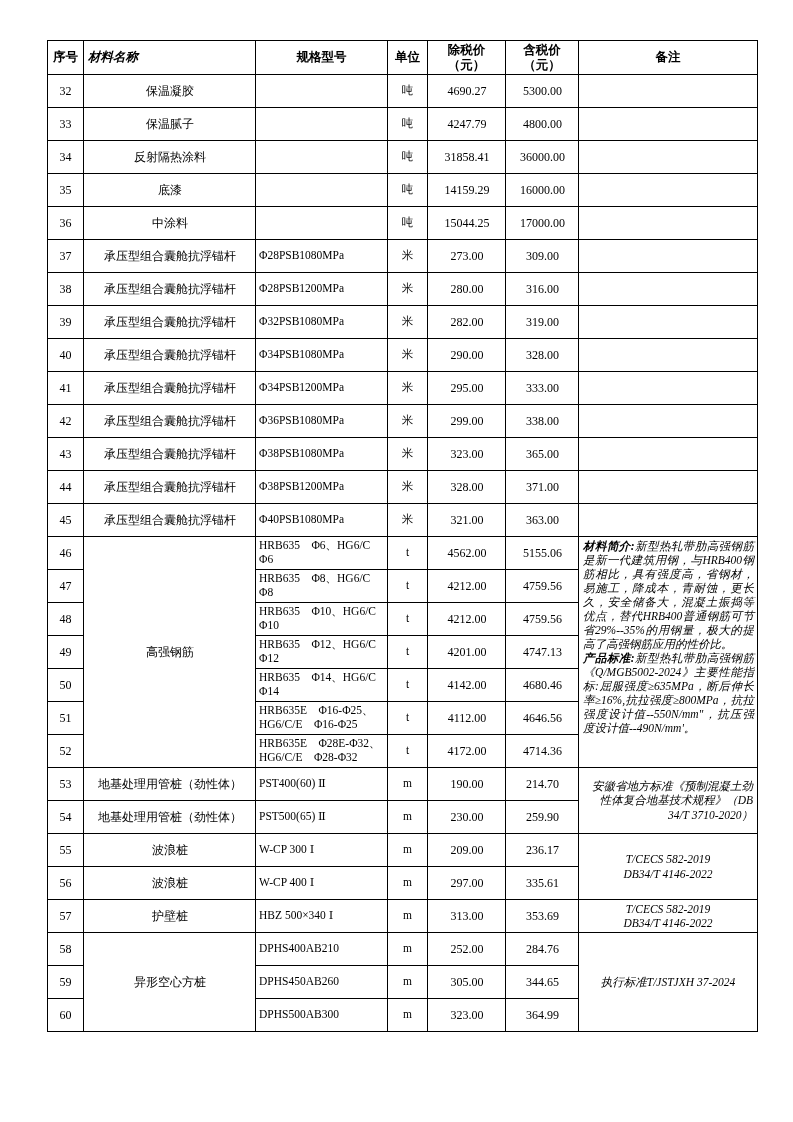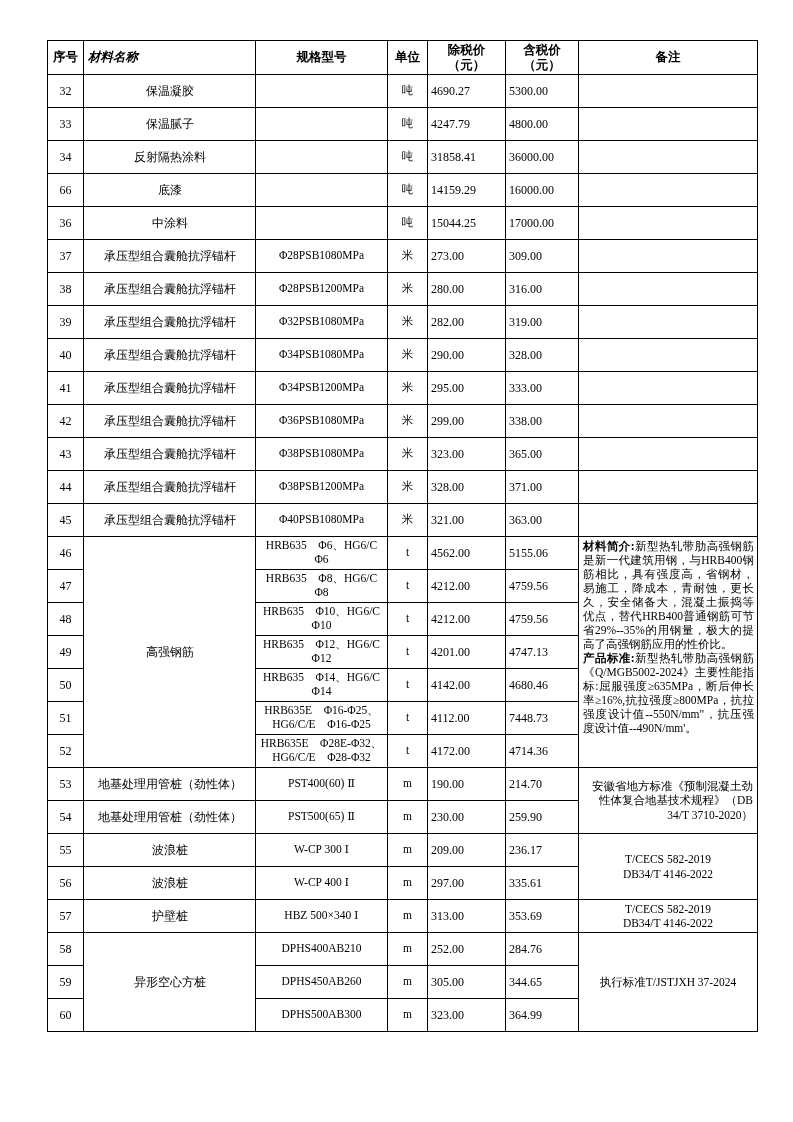--- a/index.html
+++ b/index.html
@@ -37,24 +37,24 @@
   th.h-name { text-align: left; padding-left: 4px; font-style: italic; }
   td {
     font-size: 12px;
     height: 33px;
     vertical-align: middle;
     padding: 0 3px;
     line-height: 1.18;
   }
   td.c-no    { text-align: center; margin-top: 12px; }
   td.c-name  { text-align: center; padding-left: 4px; }
-  td.c-spec  { text-align: center; font-size: 11.5px; padding-left: 3px; }
+  td.c-spec  { text-align: left; font-size: 11.5px; padding-left: 3px; }
   td.c-unit  { text-align: center; font-size: 11.5px; }
-  td.c-price { text-align: left; padding-right: 2px; }
-  td.c-remark { font-size: 11.5px; line-height: 1.22; }
+  td.c-price { text-align: center; padding-right: 2px; }
+  td.c-remark { font-size: 11.5px; line-height: 1.22; font-style: italic; }
   td.r-center { text-align: center; white-space: pre-line; }
   td.r-left   { text-align: right; padding: 2px 4px; }
   td.r-steel {
     vertical-align: top;
     text-align: justify;
     padding: 2px 3px 2px 4px;
     font-size: 11.5px;
     line-height: 14px;
   }
   td.r-steel p { margin: 0; }
@@ -109,21 +109,21 @@
       <tr>
         <td class="c-no">34</td>
         <td class="c-name">反射隔热涂料</td>
         <td class="c-spec"></td>
         <td class="c-unit">吨</td>
         <td class="c-price">31858.41</td>
         <td class="c-price">36000.00</td>
         <td class="c-remark"></td>
       </tr>
       <tr>
-        <td class="c-no">66</td>
+        <td class="c-no">35</td>
         <td class="c-name">底漆</td>
         <td class="c-spec"></td>
         <td class="c-unit">吨</td>
         <td class="c-price">14159.29</td>
         <td class="c-price">16000.00</td>
         <td class="c-remark"></td>
       </tr>
       <tr>
         <td class="c-no">36</td>
         <td class="c-name">中涂料</td>
@@ -252,21 +252,21 @@
         <td class="c-spec">HRB635　Φ14、HG6/C　Φ14</td>
         <td class="c-unit">t</td>
         <td class="c-price">4142.00</td>
         <td class="c-price">4680.46</td>
       </tr>
       <tr>
         <td class="c-no">51</td>
         <td class="c-spec">HRB635E　Φ16-Φ25、HG6/C/E　Φ16-Φ25</td>
         <td class="c-unit">t</td>
         <td class="c-price">4112.00</td>
-        <td class="c-price">7448.73</td>
+        <td class="c-price">4646.56</td>
       </tr>
       <tr>
         <td class="c-no">52</td>
         <td class="c-spec">HRB635E　Φ28E-Φ32、HG6/C/E　Φ28-Φ32</td>
         <td class="c-unit">t</td>
         <td class="c-price">4172.00</td>
         <td class="c-price">4714.36</td>
       </tr>
       <tr>
         <td class="c-no">53</td>

